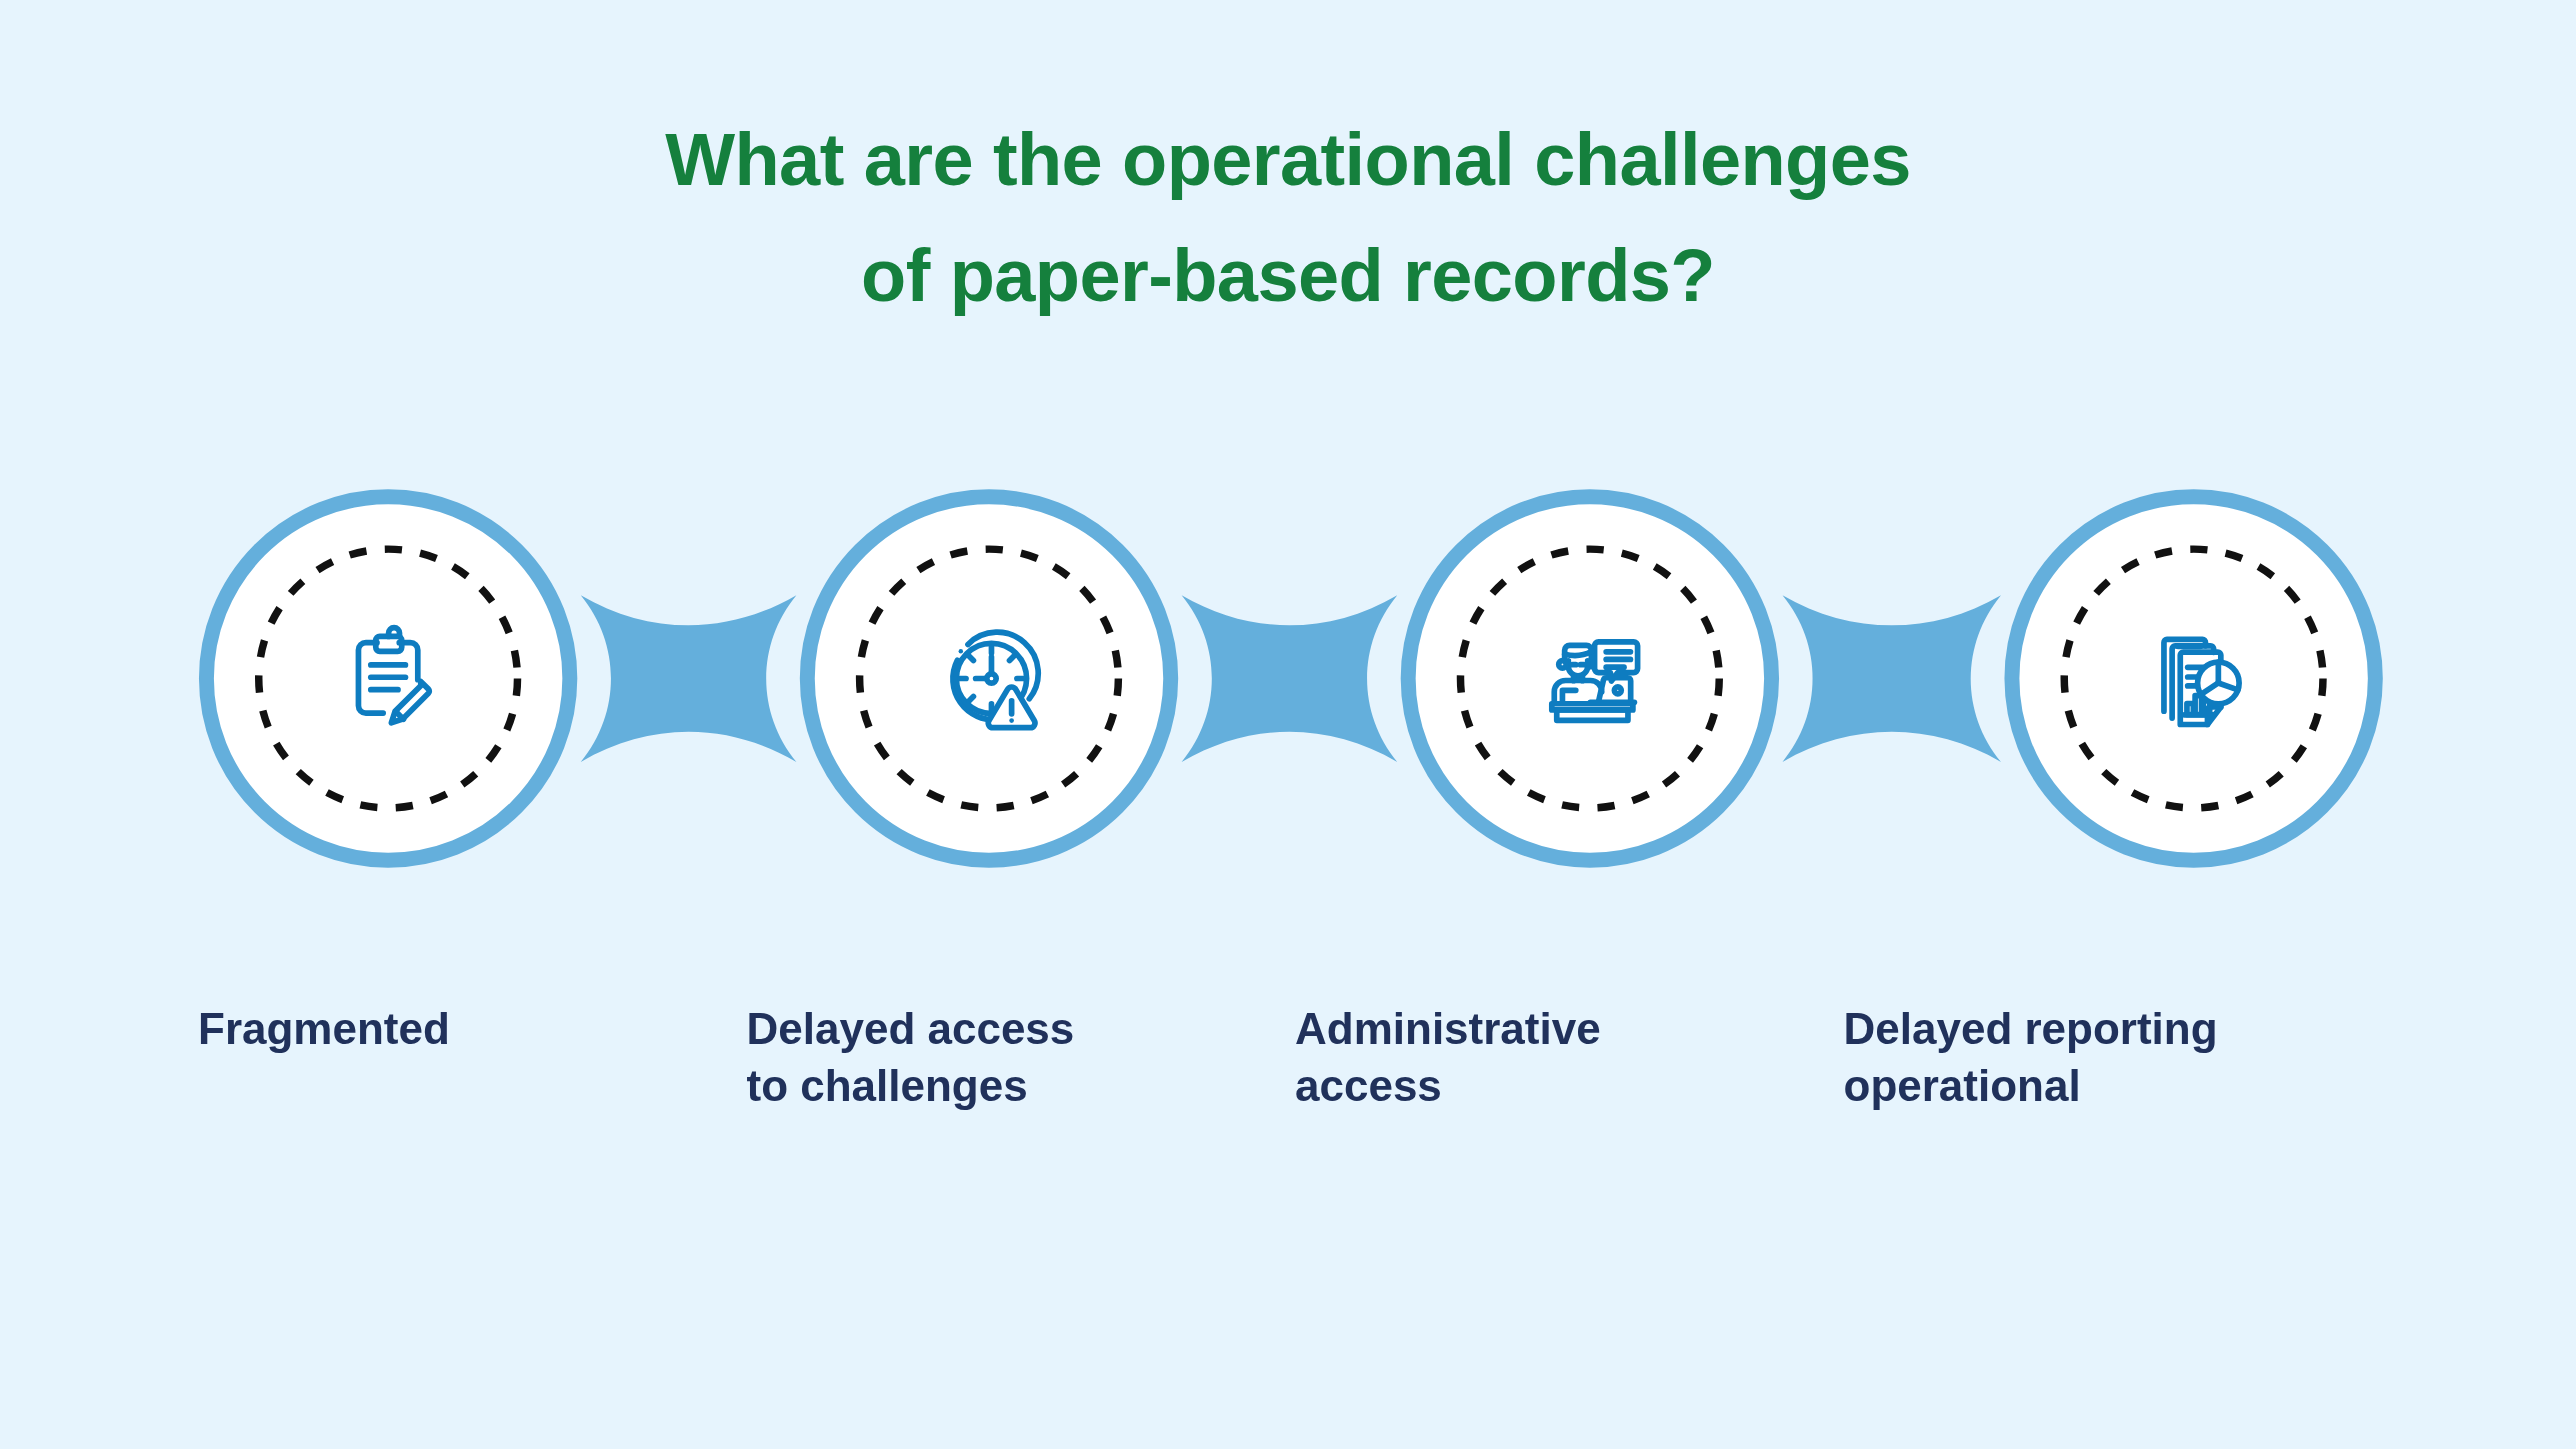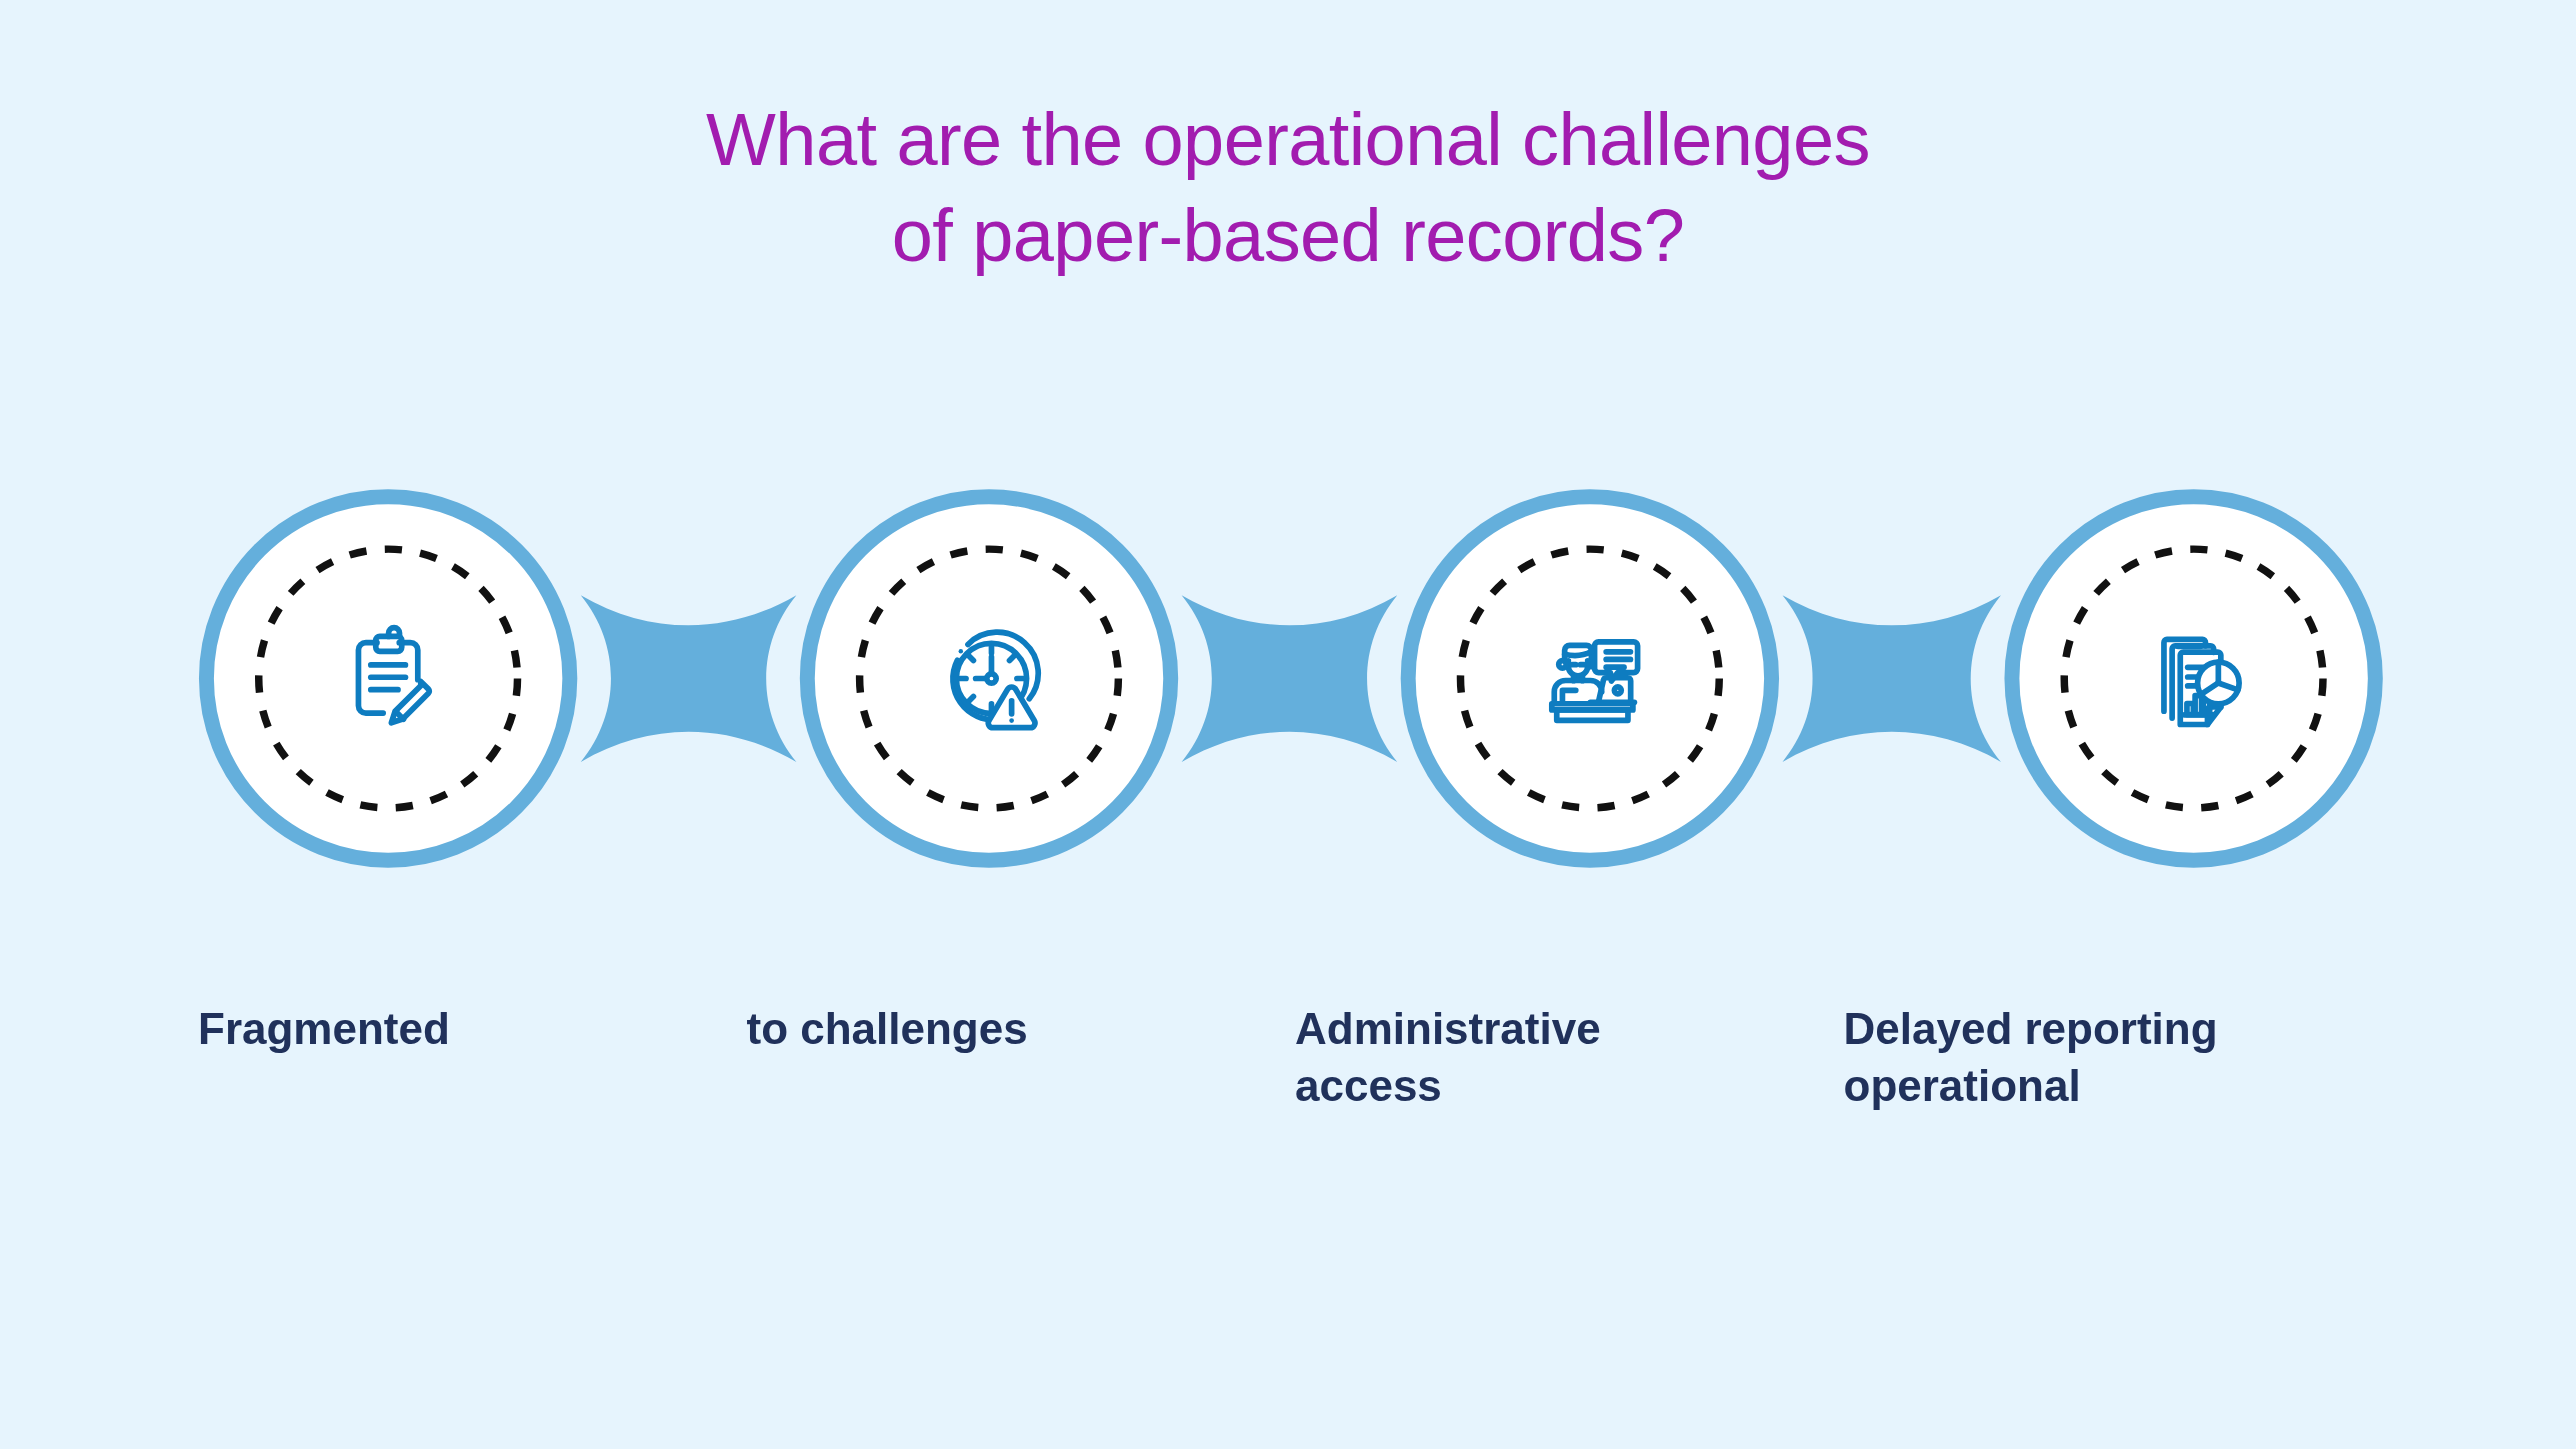--- a/index.html
+++ b/index.html
@@ -28,27 +28,28 @@
   
   #title-block {
     position: absolute;
     left: 0;
     top: 92px;
     width: 2576px;
     text-align: center;
   }
   .title-line {
     display: block;
-    color: #a21caf;
+    color: #15803d;
     font-family: "Liberation Sans", sans-serif;
-    font-weight: normal;
+    font-weight: bold;
     font-size: 74px;
     line-height: 1.30;
     letter-spacing: -0.6px;
     white-space: nowrap;
+    margin-top: 20px;
   }
 
   
   #chain {
     position: absolute;
     left: 0;
     top: 0;
     width: 2576px;
     height: 1449px;
     pointer-events: none;
@@ -219,20 +220,21 @@
         <path d="M34.0 25.8l-7.0 4.6"></path>
       </g>
     </g>
   </svg>
 
   <div id="labels">
     <div class="label-cell">
       <span class="label-text">Fragmented</span>
     </div>
     <div class="label-cell">
+      <span class="label-text">Delayed access</span>
       <span class="label-text">to challenges</span>
     </div>
     <div class="label-cell">
       <span class="label-text">Administrative</span>
       <span class="label-text">access</span>
     </div>
     <div class="label-cell">
       <span class="label-text">Delayed reporting</span>
       <span class="label-text">operational</span>
     </div>

